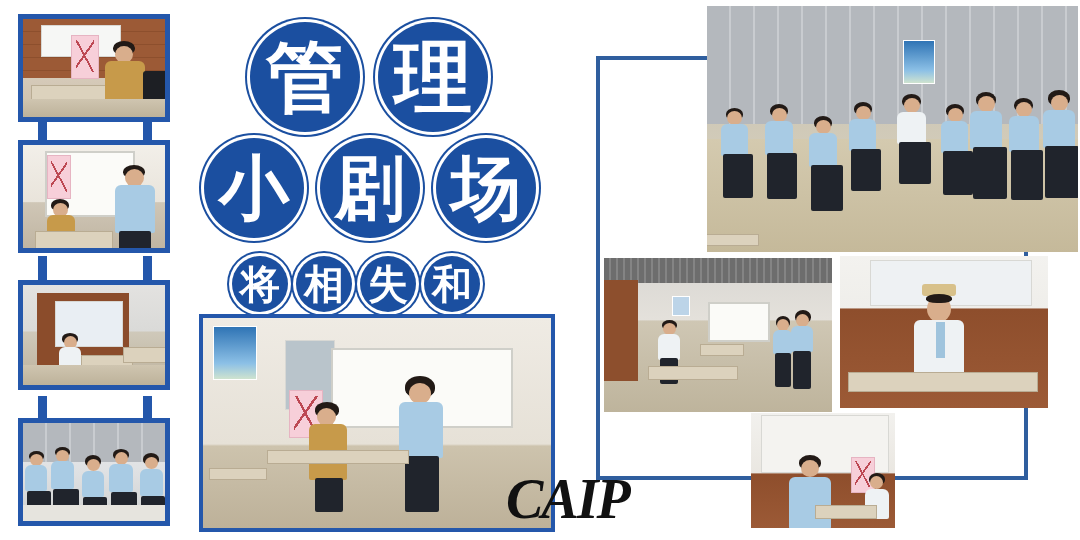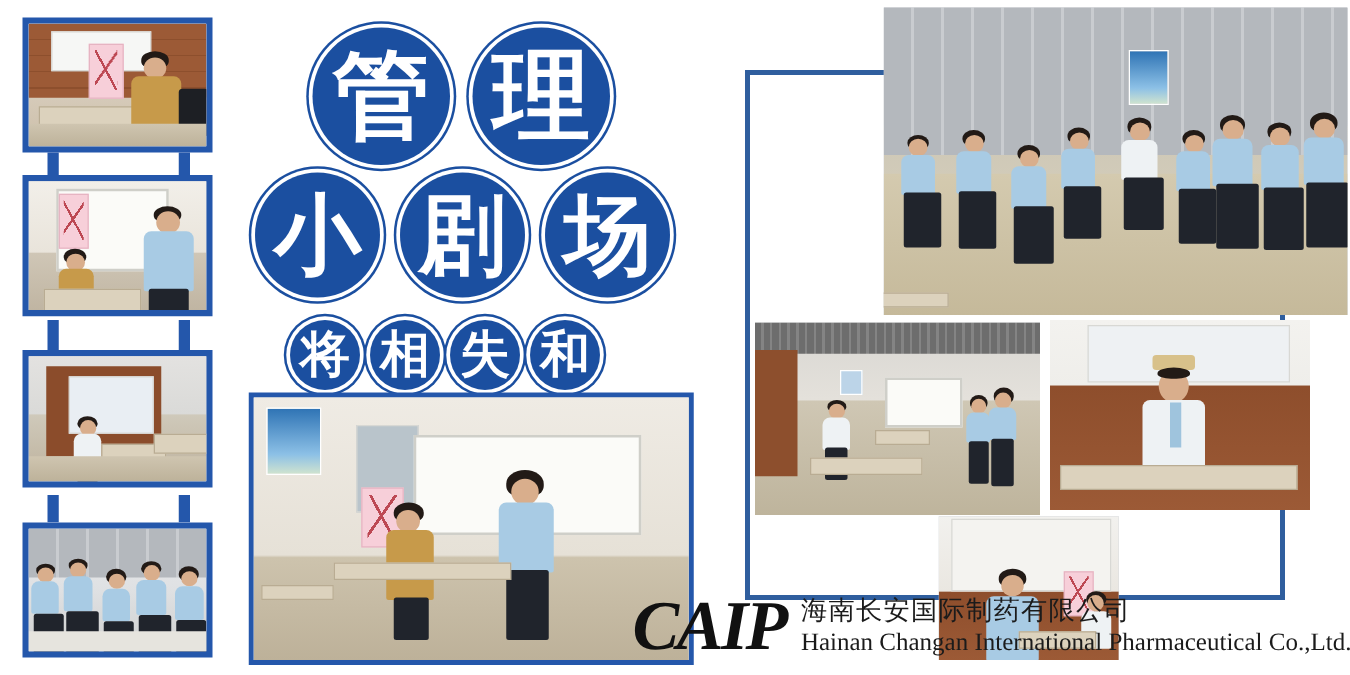--- a/index.html
+++ b/index.html
@@ -374,19 +374,15 @@
     <div class="persongrp" style="left:116px;top:60px;">
       <div class="hair" style="left:2px;top:0;width:16px;height:12px;"></div>
       <div class="head" style="left:3px;top:3px;width:13px;height:13px;"></div>
       <div class="torso white" style="left:-2px;top:16px;width:24px;height:30px;"></div>
     </div>
     <div class="deskline" style="left:64px;top:92px;width:60px;height:12px;"></div>
   </div>
 
   <div class="logo" style="left:506px;top:474px;">
     <div class="caip">CAIP</div>
-    <div class="names">
-      <div class="cn">海南长安国际制药有限公司</div>
-      <div class="en">Hainan Changan International Pharmaceutical Co.,Ltd.</div>
-    </div>
   </div>
 
 </div>
 
 </body></html>

